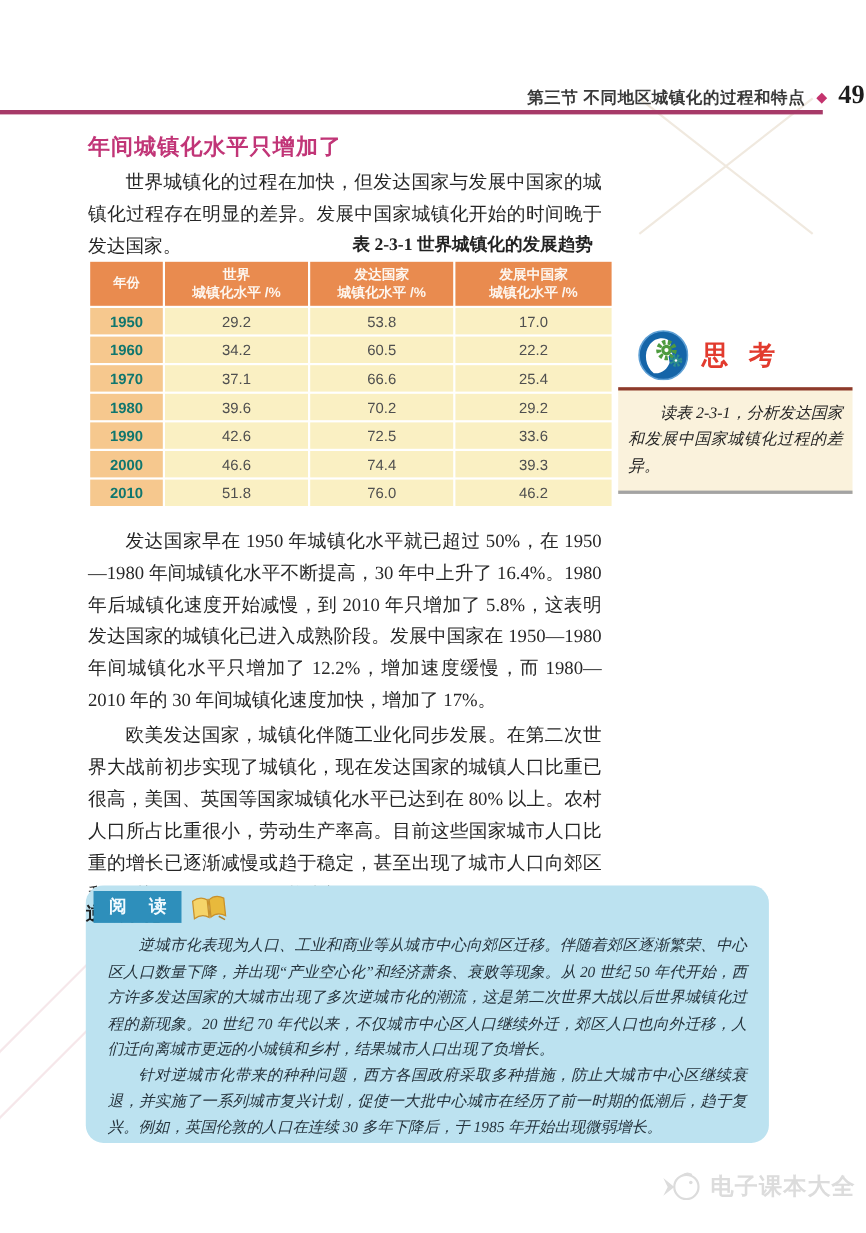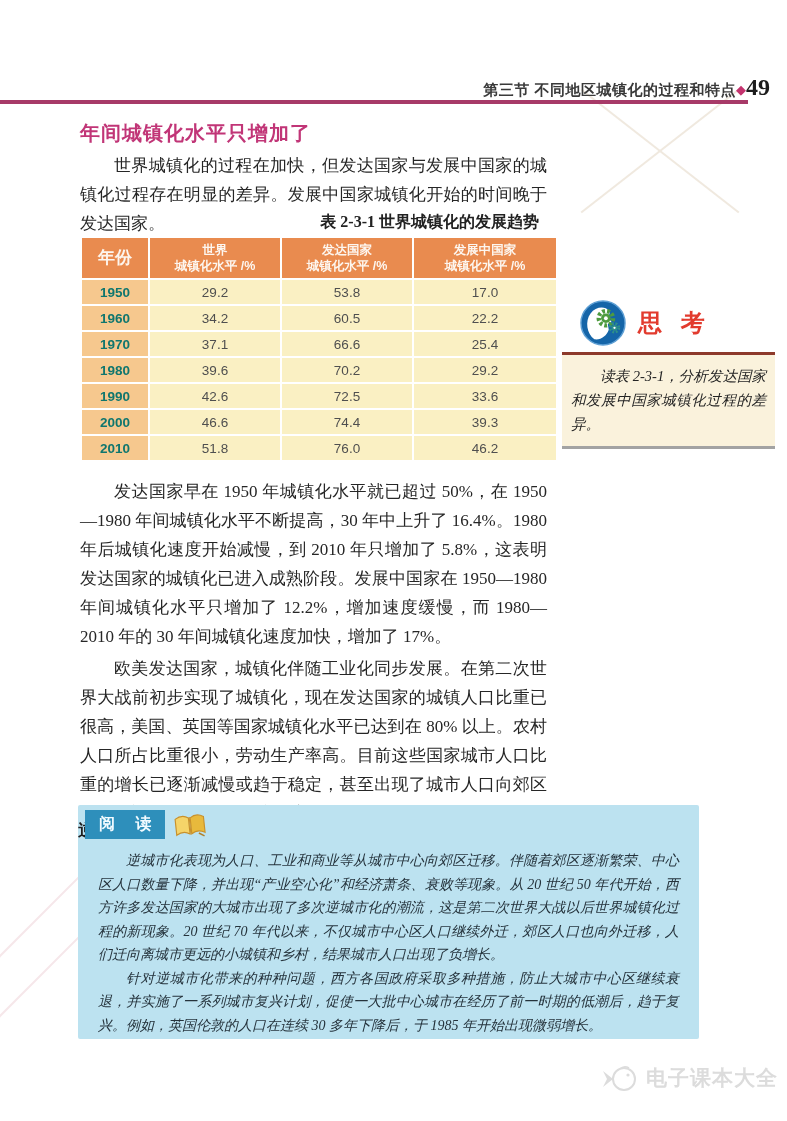--- a/index.html
+++ b/index.html
@@ -6,22 +6,22 @@
   .page{
     position:relative;
     width:787px;height:1121px;
     background:#ffffff;
     font-family:"Liberation Serif", serif;
     color:#2e2e2e;
     overflow:hidden;
   }
   
   .hdr-row{
-    position:absolute;top:74px;left:0;width:770px;
-    display:flex;justify-content:flex-end;align-items:baseline;
+    position:absolute;top:74px;left:16px;width:770px;
+    display:flex;justify-content:flex-end;align-items:baseline;gap:10px;
   }
   .hdr-section{
     font-family:"Liberation Sans", sans-serif;
     font-size:15px;font-weight:bold;color:#3a3a3a;letter-spacing:.5px;
   }
   .hdr-diamond{font-size:13px;color:#c4336e;position:relative;top:-1px;}
   .hdr-pagenum{
     font-family:"Liberation Serif", serif;
     font-size:24px;font-weight:bold;color:#1c1c1c;
   }
@@ -60,21 +60,21 @@
   .tbl{
     position:absolute;top:236px;left:80px;
     border-collapse:separate;border-spacing:2px;background:#fff;
     font-family:"Liberation Sans", sans-serif;
   }
   .tbl th{
     background:#e98b4f;color:#fdf6ef;font-size:12.5px;font-weight:bold;
     text-align:center;vertical-align:middle;line-height:1.3;
     padding:3px 2px;height:34px;
   }
-  .tbl th.year-h{font-size:17px;width:62px;}
+  .tbl th.year-h{font-size:12px;width:62px;}
   .tbl td{
     height:24px;text-align:center;vertical-align:middle;
     font-size:13.5px;color:#4f4f4f;padding:0 2px;
   }
   .tbl td.year{background:#f6c88e;color:#0f766e;font-weight:bold;width:62px;}
   .tbl td.val{background:#faf0c3;}
   .tbl .c2{width:126px;}.tbl .c3{width:126px;}.tbl .c4{width:138px;}
   
   .think{position:absolute;top:300px;left:562px;width:213px;}
   .think-head{display:flex;align-items:center;gap:12px;padding-left:18px;}
@@ -88,21 +88,21 @@
     border-top:3px solid #8d3a2b;border-bottom:3px solid #a3a3a3;
     background:#faf2dc;
     padding:9px 9px 10px 9px;
     font-style:italic;font-size:14.5px;line-height:24px;color:#242424;
     text-align:justify;
   }
   .think-box p{margin:0;text-indent:2em;}
   
   .reading{
     position:absolute;top:805px;left:78px;width:621px;height:234px;
-    background:#bce2f0;border-radius:2px;
+    background:#bce2f0;border-radius:16px;
   }
   .reading-tag{
     position:absolute;top:5px;left:7px;
     background:#2e8fbb;color:#f2fbff;
     font-family:"Liberation Sans", sans-serif;
     font-size:16px;font-weight:bold;letter-spacing:8px;
     padding:4px 6px 4px 14px;
   }
   .reading-book{position:absolute;top:6px;left:96px;width:32px;height:28px;transform:rotate(-6deg);}
   .reading-title{

